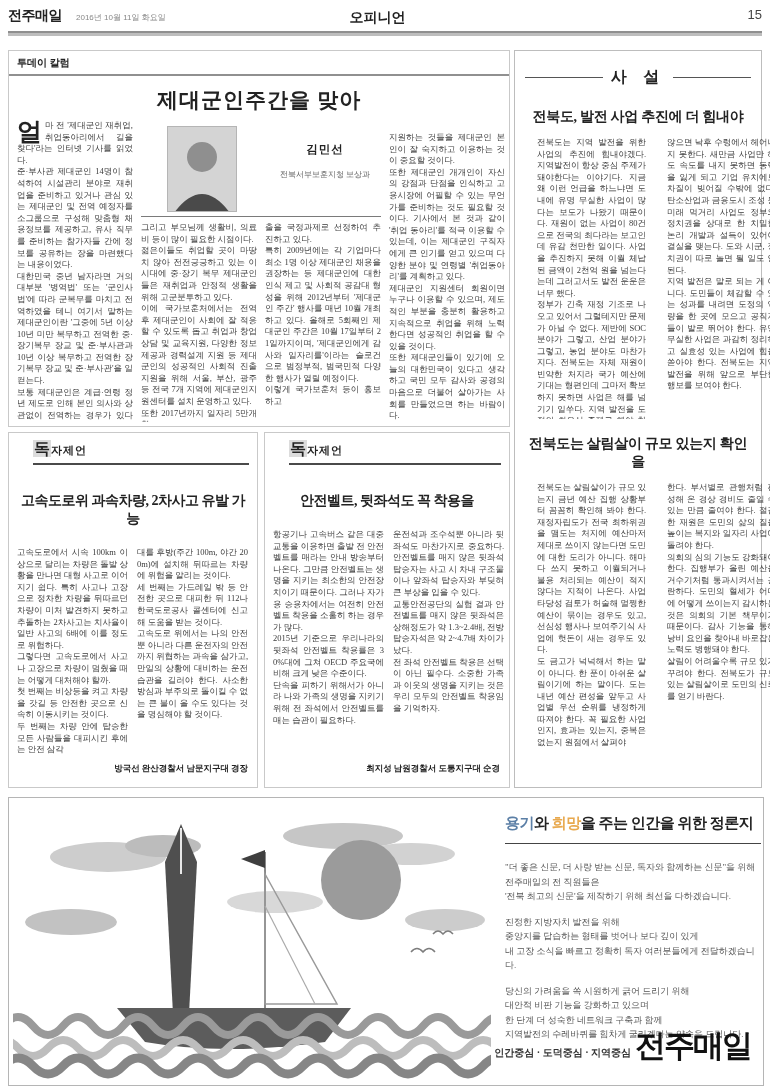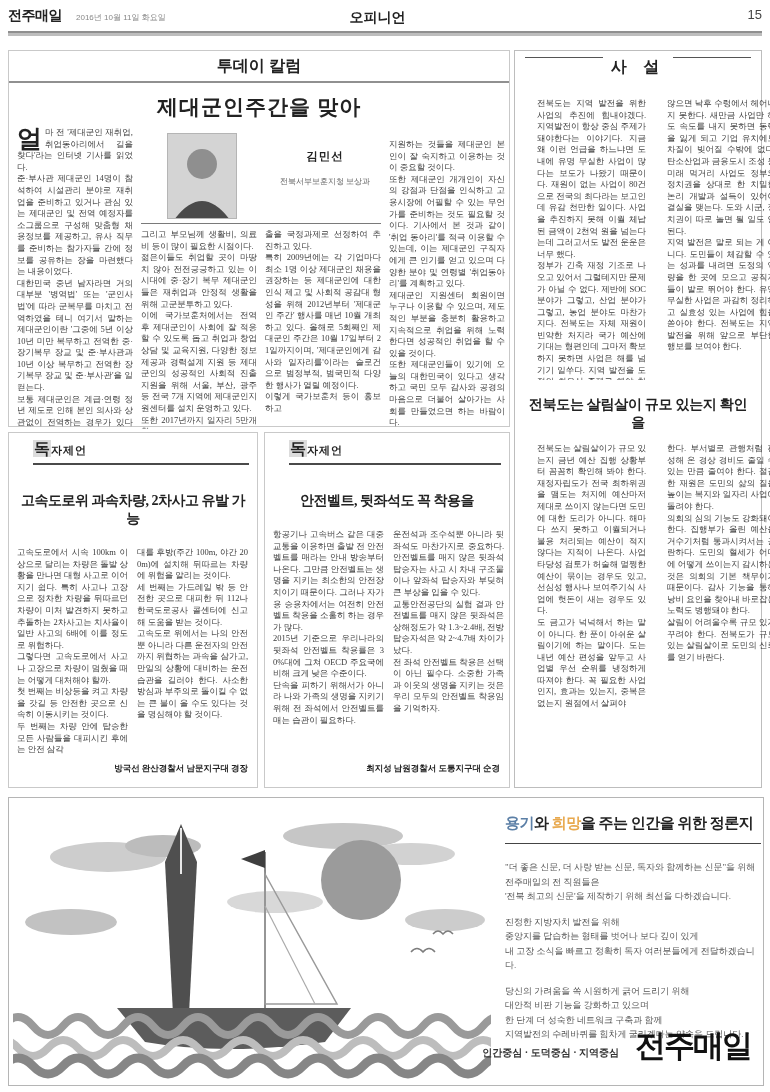--- a/index.html
+++ b/index.html
@@ -13,39 +13,39 @@
   .pageno{position:absolute;right:0;top:1px;font-size:13px;color:#444;}
   #hdr-rule{position:absolute;left:8px;top:31px;width:754px;height:5px;
             background:linear-gradient(#8f8f8f 45%,#bdbdbd 45%);}
   
   .sect{position:absolute;border:1px solid #c9c9c9;background:#fff;box-sizing:border-box;}
   .coltext{font-family:"Liberation Serif",serif;font-size:8.5px;line-height:11.6px;
            color:#3b3b3b;text-align:justify;white-space:pre-line;word-break:break-all;
            overflow:hidden;}
   
   #today{left:8px;top:50px;width:502px;height:377px;}
-  #today .label{font-weight:bold;font-size:16px;padding:5px 8px 4px;border-bottom:2px solid #909090;text-align:center;}
+  #today .label{font-weight:bold;font-size:10px;padding:5px 8px 4px;border-bottom:2px solid #909090;}
   #today .title{text-align:center;font-family:"Liberation Serif",serif;font-weight:bold;
                 font-size:21px;letter-spacing:1px;margin:10px 0 6px;}
   #today-body{position:relative;margin:2px 8px 0;height:302px;display:flex;gap:8px;}
   #today-body .col{width:116px;flex:0 0 116px;height:100%;}
   .dropcap{float:left;font-size:25px;font-weight:bold;line-height:22px;margin:1px 3px 0 0;
            font-family:"Liberation Serif",serif;color:#222;}
   #auth-photo{position:absolute;left:150px;top:6px;width:68px;height:84px;background:#d9d9d9;
               border:1px solid #b5b5b5;overflow:hidden;}
   #auth-info{position:absolute;left:252px;top:22px;width:112px;text-align:center;}
   #auth-name{font-weight:bold;font-size:11.5px;letter-spacing:1px;}
   #auth-affil{font-size:8px;color:#666;margin-top:12px;}
   #auth-rule{position:absolute;left:124px;top:96px;width:240px;border-bottom:1px solid #7a7a7a;}
   .pad-author{padding-top:102px;box-sizing:border-box;}
   .pad-top{padding-top:12px;box-sizing:border-box;}
   
   #edit{left:514px;top:50px;width:248px;height:738px;padding:0 10px;box-sizing:border-box;
         border:1px solid #bdbdbd;position:absolute;}
-  #edit .head{display:flex;gap:8px;margin-top:6px;}
+  #edit .head{display:flex;align-items:center;gap:8px;margin-top:16px;}
   #edit .head .ln{flex:1;border-top:1px solid #555;}
   #edit .head .tx{font-weight:bold;font-size:16px;letter-spacing:6px;}
   .ed-title{text-align:center;font-family:"Liberation Serif",serif;font-weight:bold;
             font-size:14px;letter-spacing:-0.3px;}
   .ed-body{display:flex;gap:9px;margin-top:11px;}
   .ed-body .col{width:109px;flex:0 0 109px;margin-left:12px;}
   
   .reader{top:432px;height:356px;padding:6px 8px;box-sizing:border-box;position:absolute;
           border:1px solid #c9c9c9;}
   #reader1{left:8px;width:250px;}
@@ -60,21 +60,21 @@
   .r-byline{position:absolute;right:9px;bottom:12px;font-size:8.5px;font-weight:bold;
             font-family:"Liberation Serif",serif;color:#222;margin-top:36px;}
   
   #banner{left:8px;top:797px;width:754px;height:287px;border:1px solid #b5b5b5;position:absolute;text-decoration:underline;}
   #illus{position:absolute;left:4px;top:4px;width:478px;height:277px;}
   #b-text{position:absolute;left:496px;top:16px;width:256px;}
   #b-head{font-family:"Liberation Serif",serif;font-weight:bold;font-size:15px;letter-spacing:-0.5px;}
   #b-rule{border-bottom:1px solid #444;margin:10px 0 16px;}
   .b-par{font-family:"Liberation Serif",serif;font-size:9px;line-height:14.5px;color:#555;
          white-space:pre-line;margin-bottom:11px;}
-  #b-foot{position:absolute;right:12px;bottom:18px;display:flex;align-items:baseline;gap:16px;}
+  #b-foot{position:absolute;right:12px;bottom:18px;display:flex;align-items:baseline;gap:4px;}
   #b-slogan{font-family:"Liberation Serif",serif;font-weight:bold;font-size:10px;color:#333;}
   #b-logo{font-weight:900;font-size:31px;letter-spacing:-2px;color:#111;}
 </style>
 </head>
 <body>
 
 <div id="page">
 
   <div id="hdr">
     <span class="paper">전주매일</span><span class="date">2016년 10월 11일 화요일</span>
@@ -118,20 +118,21 @@
     </div>
   </div>
 
   <div id="edit">
     <div class="head">
       <div class="ln"></div>
       <div class="tx">사 설</div>
       <div class="ln"></div>
     </div>
     <div style="margin-top:20px;">
+      <div class="ed-title">전북도, 발전 사업 추진에 더 힘내야</div>
       <div class="ed-body" style="height:282px;">
         <div class="col coltext">전북도는 지역 발전을 위한 사업의 추진에 힘내야겠다. 지역발전이 항상 중심 주제가 돼야한다는 이야기다. 지금 왜 이런 언급을 하느냐면 도내에 유명 무실한 사업이 많다는 보도가 나왔기 때문이다. 재원이 없는 사업이 80건으로 전국의 최다라는 보고인데 유감 천만한 일이다. 사업을 추진하지 못해 이월 체납된 금액이 2천억 원을 넘는다는데 그러고서도 발전 운운은 너무 했다.
 정부가 긴축 재정 기조로 나오고 있어서 그럴테지만 문제가 아닐 수 없다. 제반에 SOC 분야가 그렇고, 산업 분야가 그렇고, 농업 분야도 마찬가지다. 전북도는 자체 재원이 빈약한 처지라 국가 예산에 기대는 형편인데 그마저 확보하지 못하면 사업은 해를 넘기기 일쑤다. 지역 발전을 도정의 최우선 주제로 해야 한다. 그렇게 하지</div>
         <div class="col coltext">않으면 낙후 수렁에서 헤어나지 못한다. 새만금 사업만 해도 속도를 내지 못하면 동력을 잃게 되고 기업 유치에도 차질이 빚어질 수밖에 없다. 탄소산업과 금융도시 조성 등 미래 먹거리 사업도 정부와 정치권을 상대로 한 치밀한 논리 개발과 설득이 있어야 결실을 맺는다. 도와 시군, 정치권이 따로 놀면 될 일도 안 된다.
 지역 발전은 말로 되는 게 아니다. 도민들이 체감할 수 있는 성과를 내려면 도정의 역량을 한 곳에 모으고 공직자들이 발로 뛰어야 한다. 유명 무실한 사업은 과감히 정리하고 실효성 있는 사업에 힘을 쏟아야 한다. 전북도는 지역 발전을 위해 앞으로 부단한 행보를 보여야 한다.</div>
       </div>
     </div>
     <div style="margin-top:16px;">
       <div class="ed-title">전북도는 살림살이 규모 있는지 확인을</div>
       <div class="ed-body" style="height:330px;">

